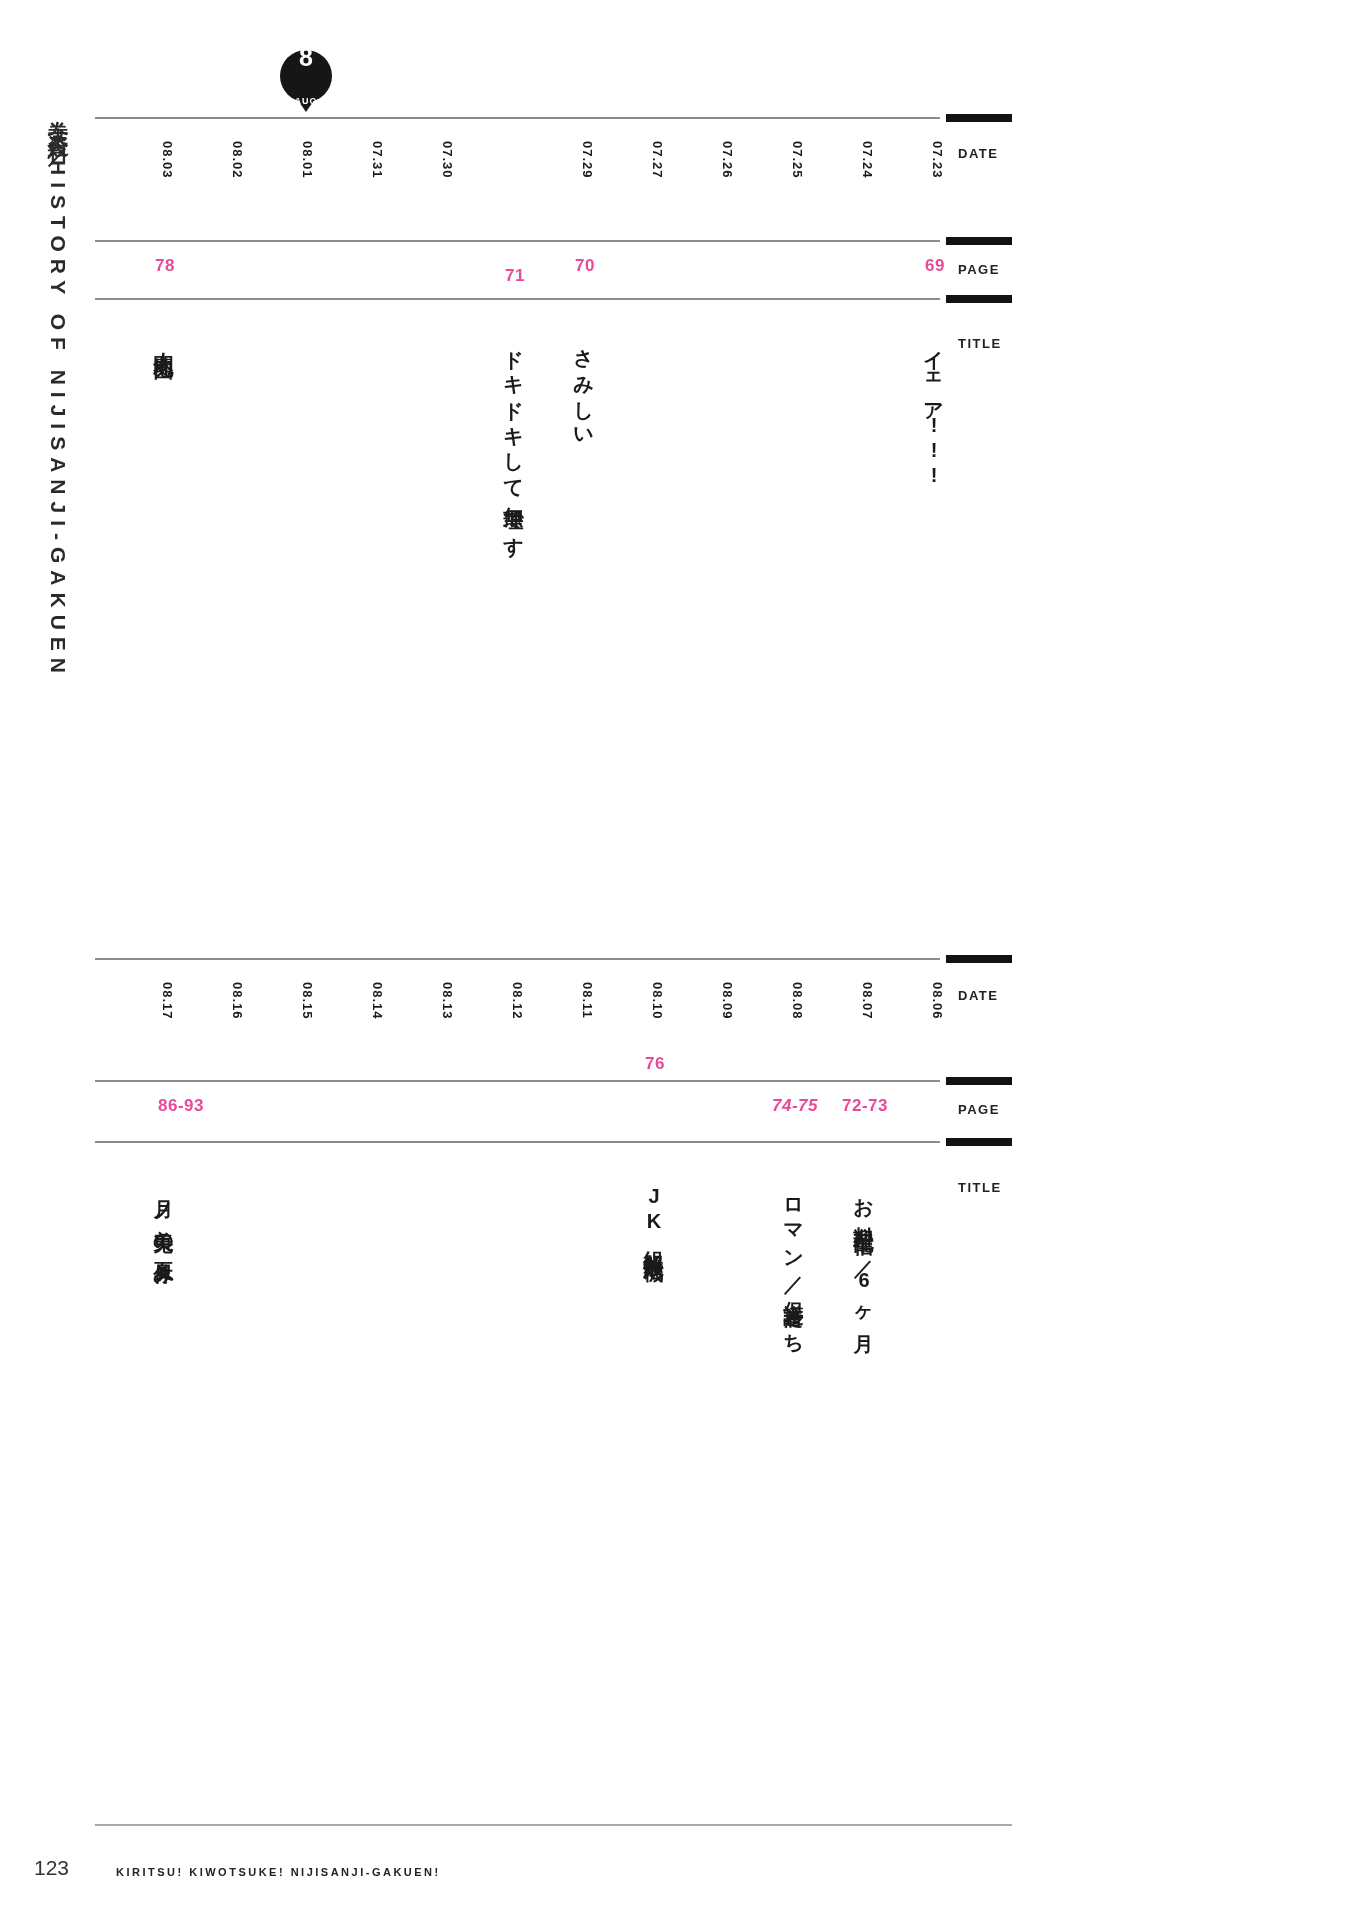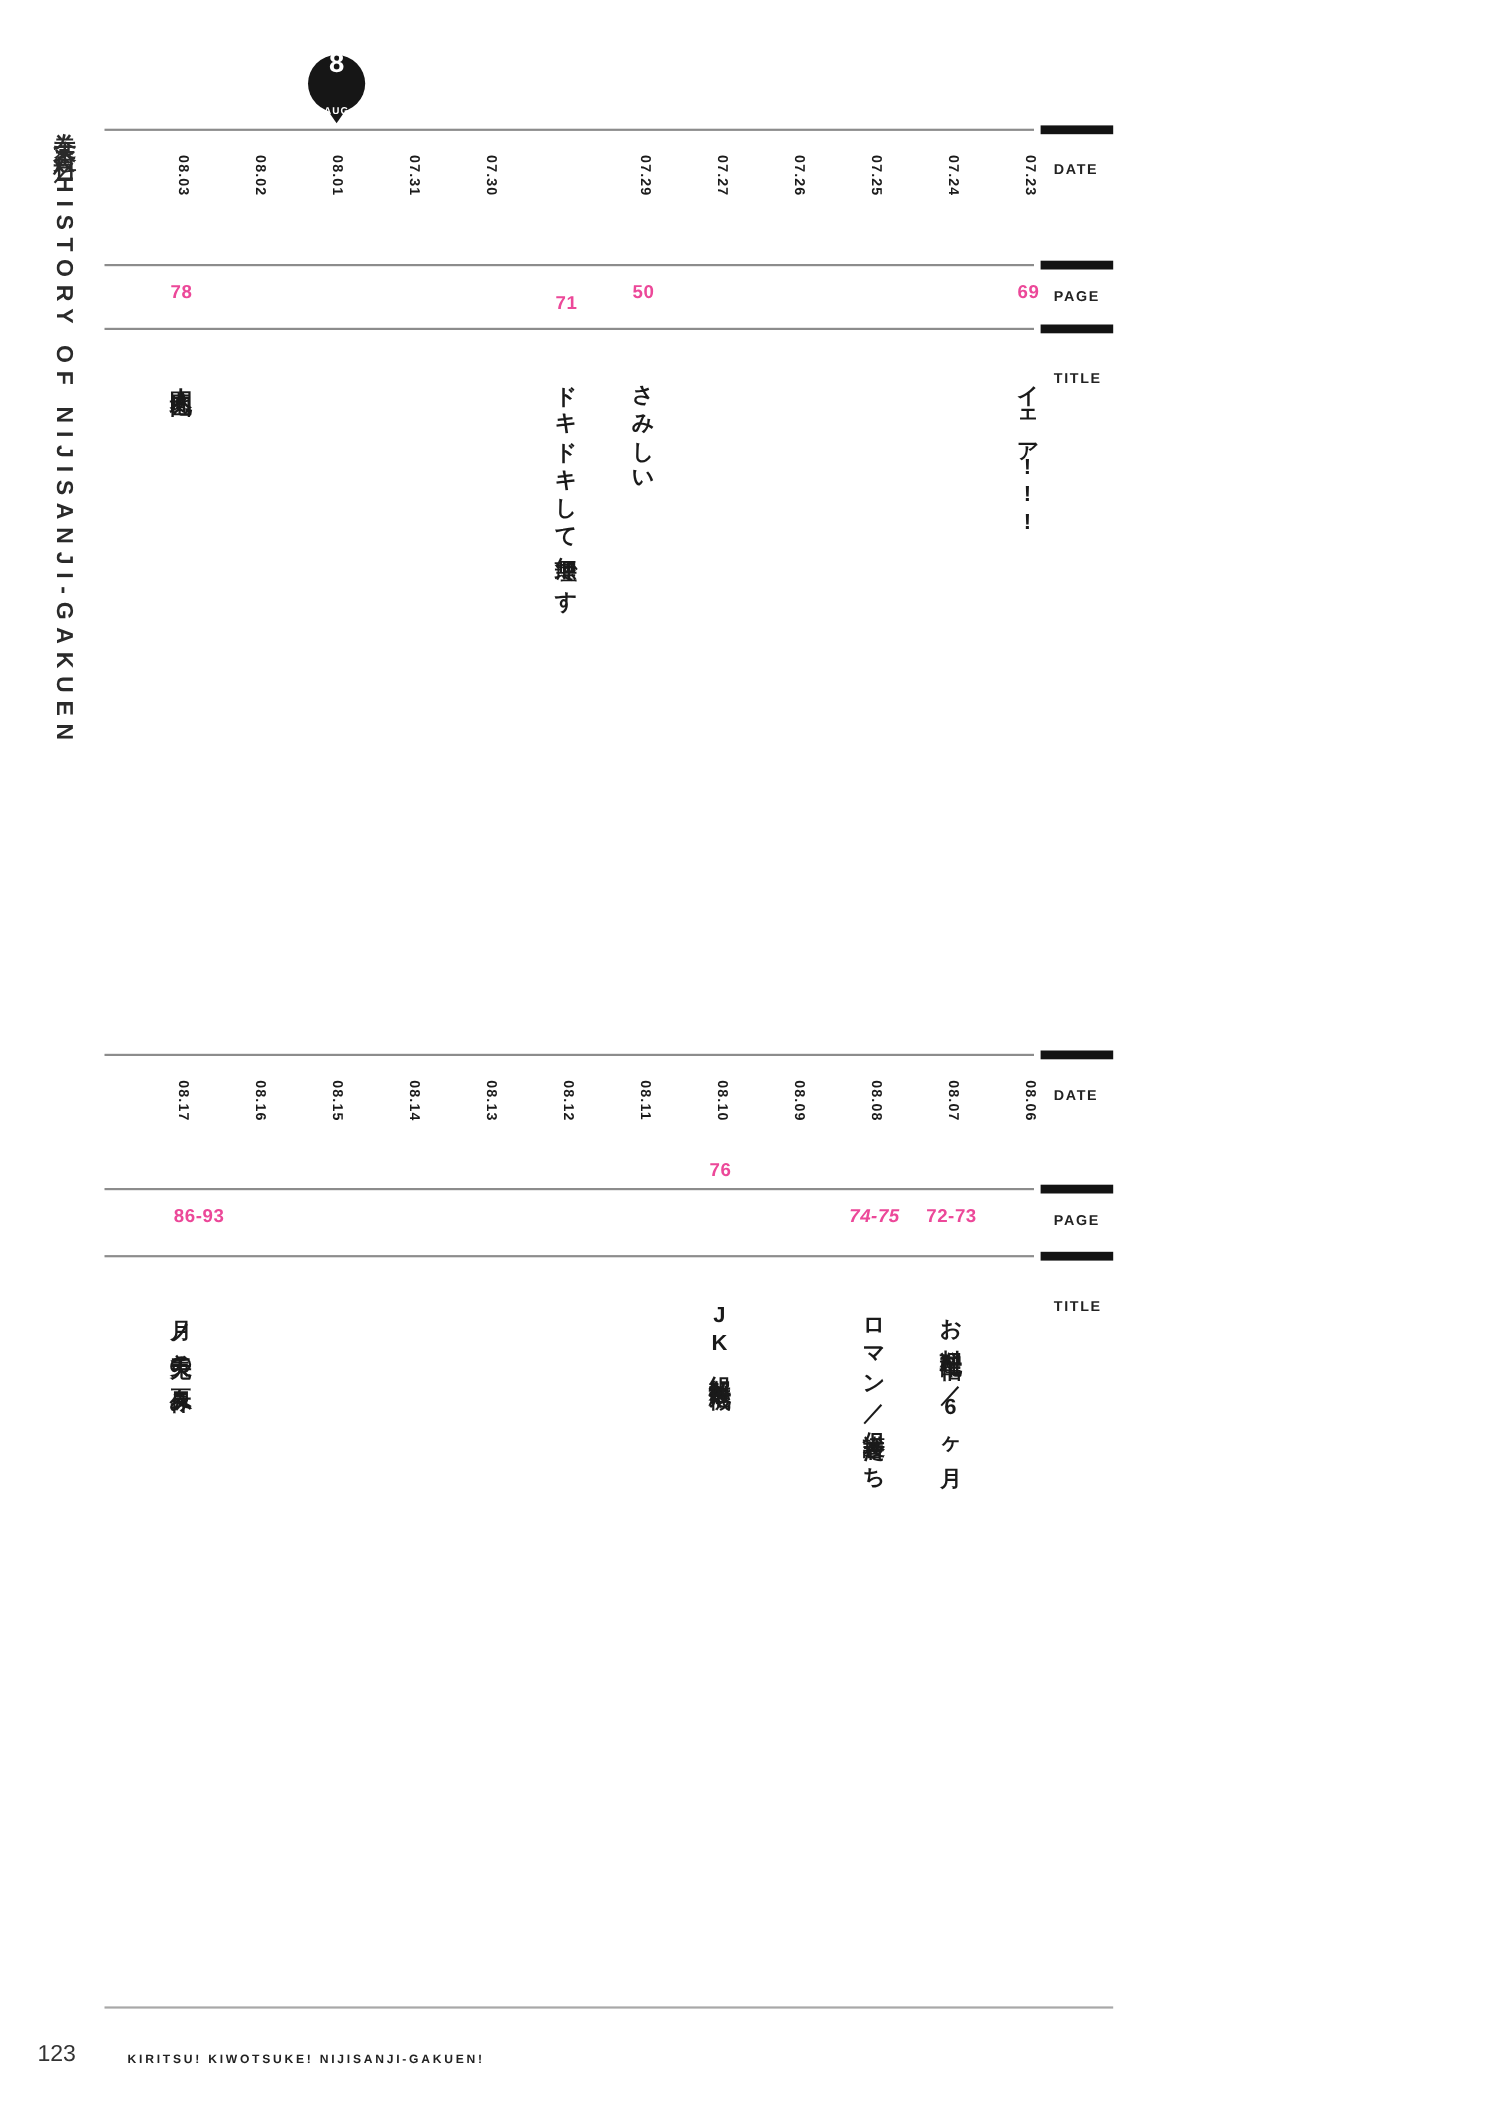--- a/index.html
+++ b/index.html
@@ -85,21 +85,21 @@
         <div class="date-cell vtext" style="left: 155px; top: 141px;">08.03</div>
         <div class="page-cell" style="left: 165px; top: 256px;">78</div>
         <div class="title-cell vtext" style="left: 152px; top: 336px;">人間地図</div>
         <div class="date-cell vtext" style="left: 225px; top: 141px;">08.02</div>
         <div class="date-cell vtext" style="left: 295px; top: 141px;">08.01</div>
         <div class="date-cell vtext" style="left: 365px; top: 141px;">07.31</div>
         <div class="date-cell vtext" style="left: 435px; top: 141px;">07.30</div>
         <div class="page-cell" style="left: 515px; top: 266px;">71</div>
         <div class="title-cell vtext" style="left: 502px; top: 336px;">ドキドキして無理です</div>
         <div class="date-cell vtext" style="left: 575px; top: 141px;">07.29</div>
-        <div class="page-cell" style="left: 585px; top: 256px;">50</div>
+        <div class="page-cell" style="left: 585px; top: 256px;">70</div>
         <div class="title-cell vtext" style="left: 572px; top: 336px;">さみしい</div>
         <div class="date-cell vtext" style="left: 645px; top: 141px;">07.27</div>
         <div class="date-cell vtext" style="left: 715px; top: 141px;">07.26</div>
         <div class="date-cell vtext" style="left: 785px; top: 141px;">07.25</div>
         <div class="date-cell vtext" style="left: 855px; top: 141px;">07.24</div>
         <div class="date-cell vtext" style="left: 925px; top: 141px;">07.23</div>
         <div class="page-cell" style="left: 935px; top: 256px;">69</div>
         <div class="title-cell vtext" style="left: 922px; top: 336px;">イェア!!!</div>
       </div>
       <div>

